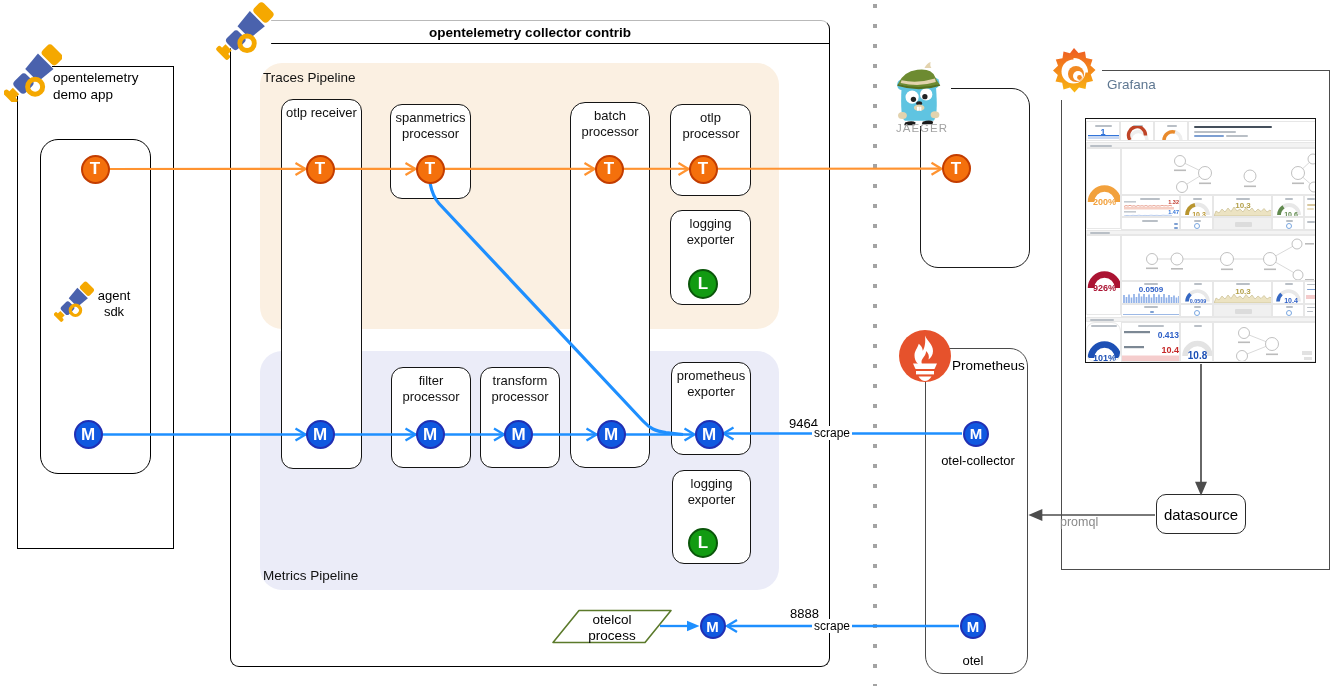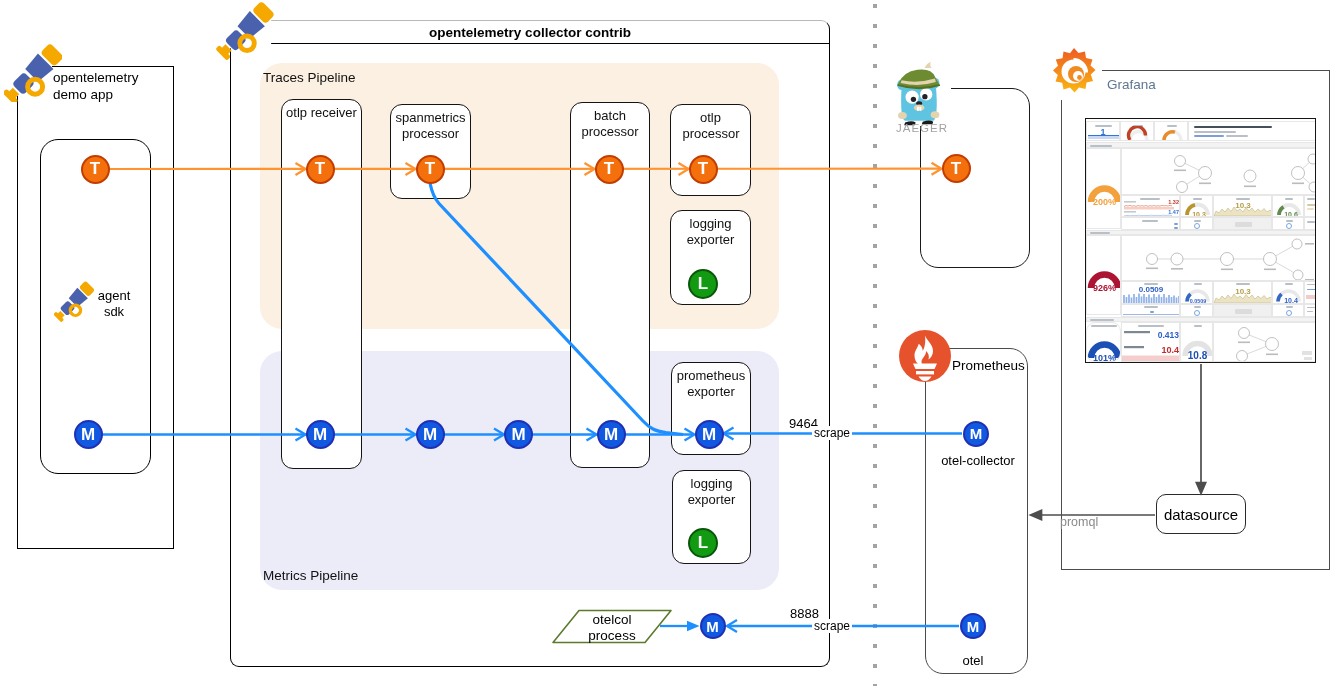--- a/index.html
+++ b/index.html
@@ -54,28 +54,34 @@
 
   <div class="pipeline" style="left:260px;top:351px;width:519px;height:239px;background:#ebecf8;"></div>
   <div class="pipeline-label" style="left:263px;top:568px;">Metrics Pipeline</div>
 
   <div class="node" style="left:281px;top:99px;width:81px;height:370px;">
     <div class="node-label">otlp receiver</div>
   </div>
   <div class="node" style="left:390px;top:104px;width:81px;height:95px;">
     <div class="node-label">spanmetrics processor</div>
   </div>
-  <div class="node" style="left:570px;top:102px;width:80px;height:366px;">
+  <div class="node" style="left:570px;top:102px;width:80px;height:366px;border-radius:15px;">
     <div class="node-label">batch processor</div>
   </div>
   <div class="node" style="left:670px;top:104px;width:81px;height:92px;">
     <div class="node-label" style="width:56px;margin:0 auto;padding-top:5px;">otlp processor</div>
   </div>
   <div class="node" style="left:670px;top:210px;width:81px;height:95px;">
     <div class="node-label">logging exporter</div>
+  </div>
+  <div class="node" style="left:391px;top:367px;width:80px;height:101px;">
+    <div class="node-label">filter processor</div>
+  </div>
+  <div class="node" style="left:480px;top:367px;width:80px;height:101px;">
+    <div class="node-label">transform processor</div>
   </div>
   <div class="node" style="left:671px;top:362px;width:80px;height:93px;">
     <div class="node-label">prometheus exporter</div>
   </div>
   <div class="node" style="left:672px;top:470px;width:79px;height:94px;">
     <div class="node-label">logging exporter</div>
   </div>
 
   <div class="box" style="left:920px;top:88px;width:110px;height:180px;border-radius:18px;border-color:#1a1a1a;"></div>
 

